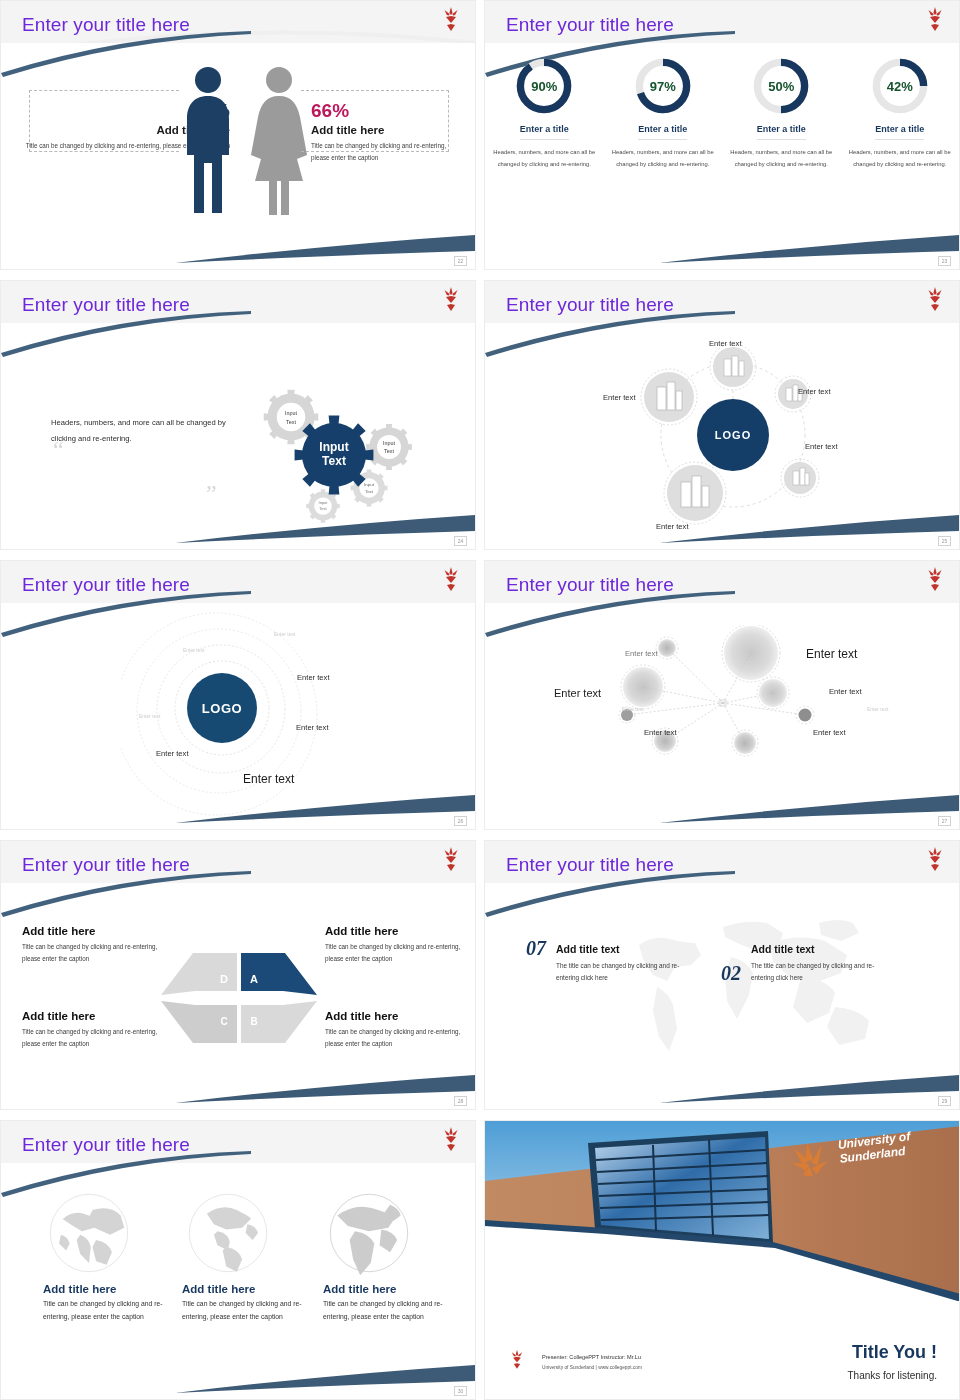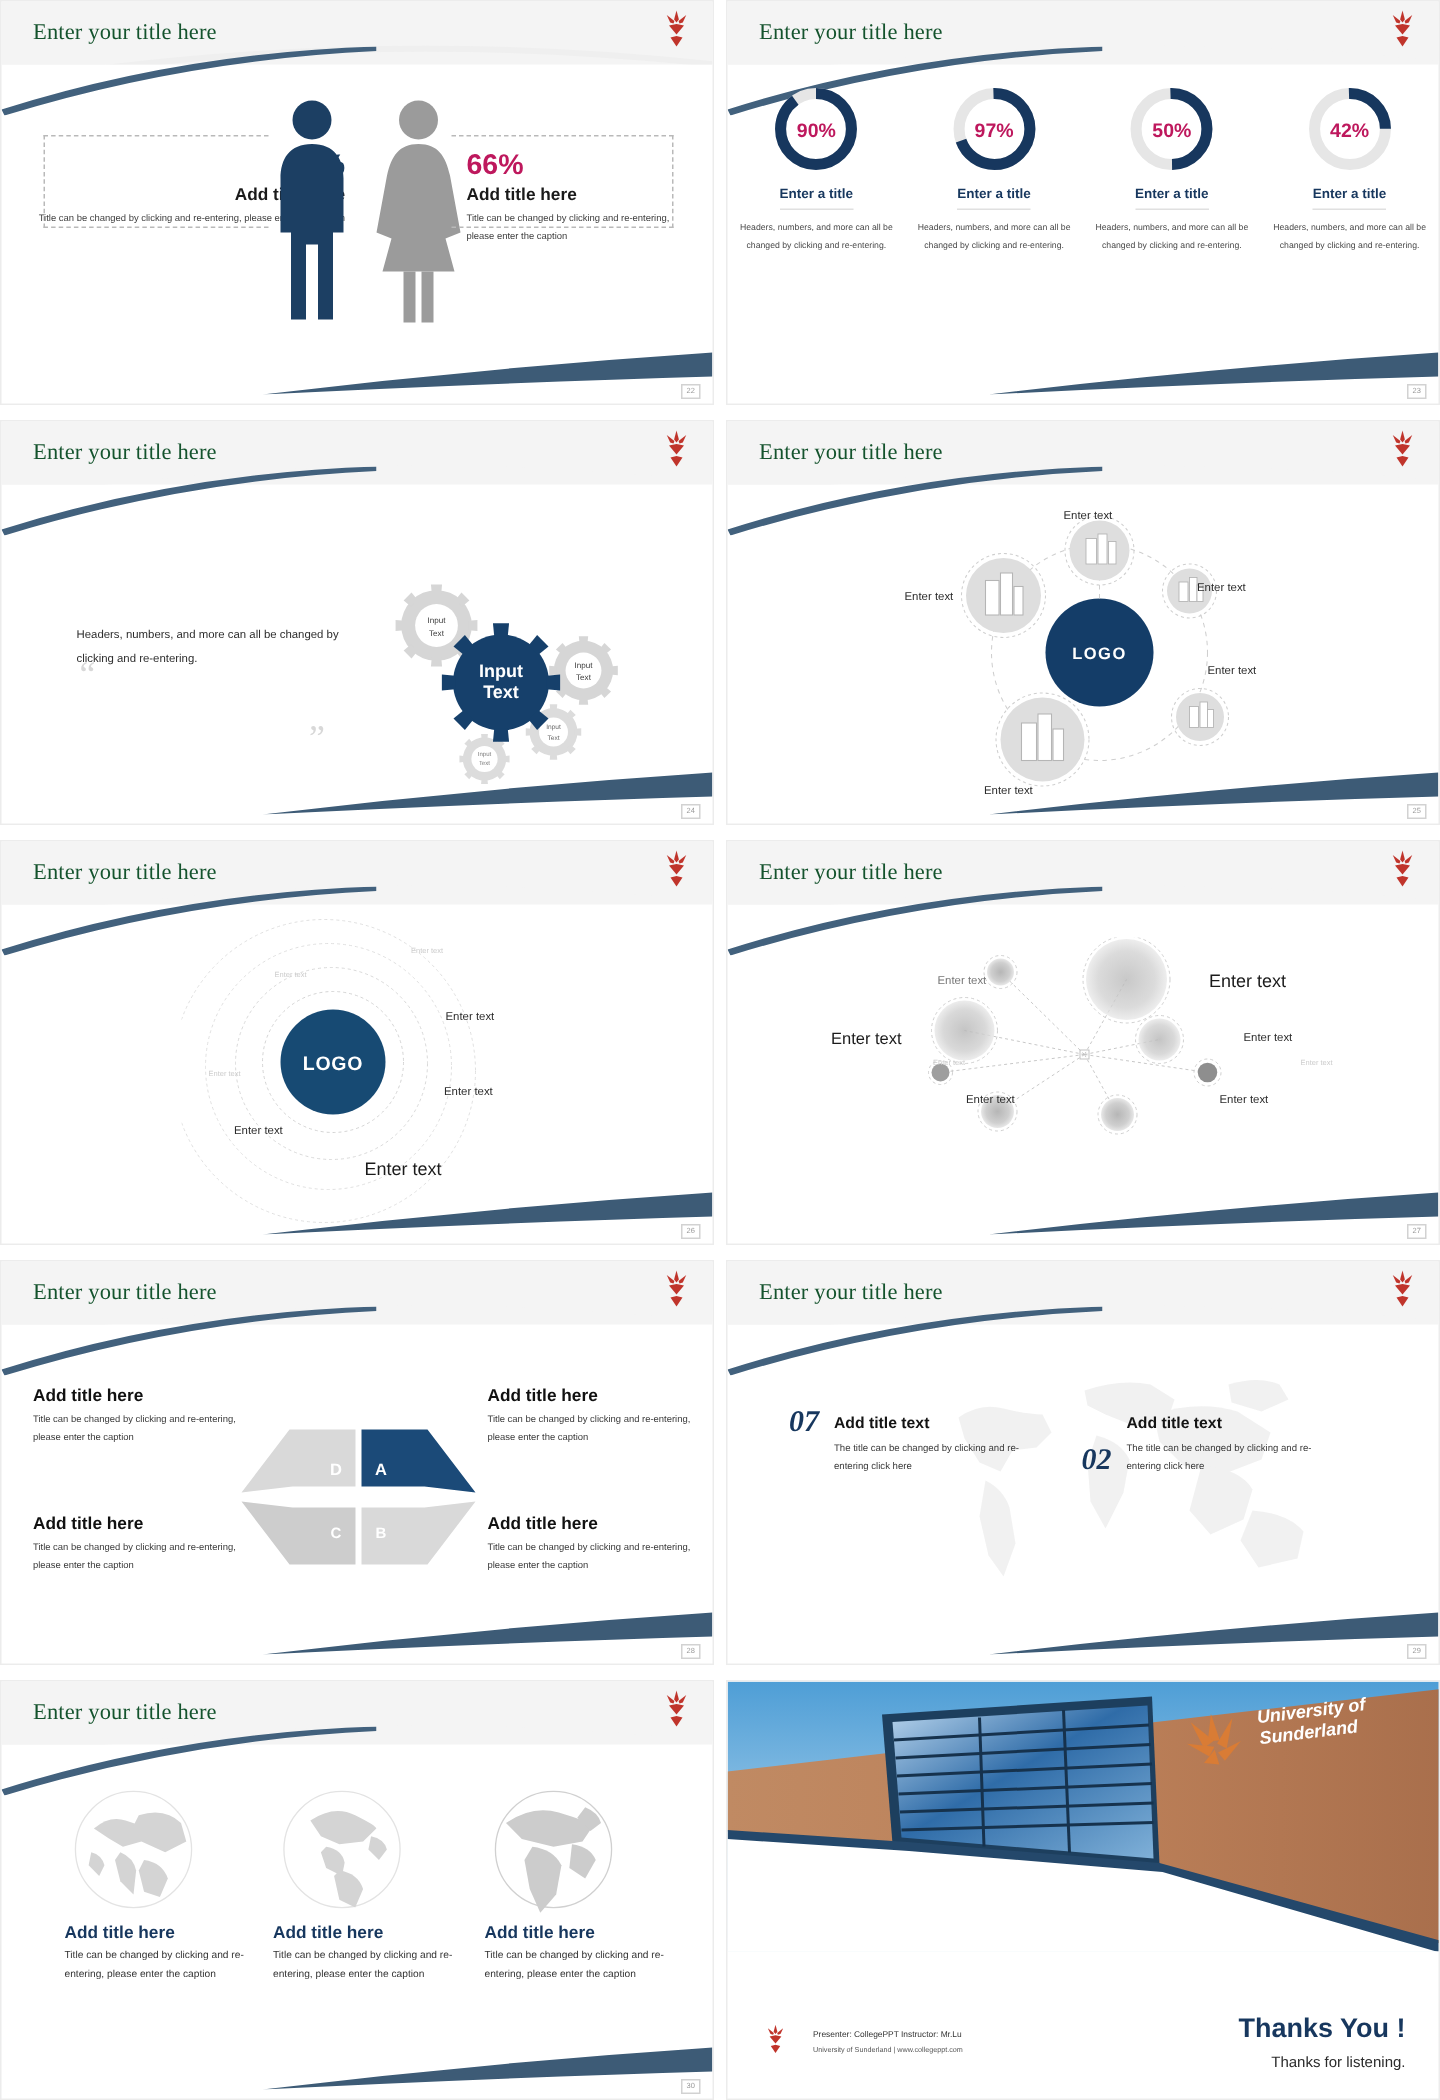--- a/index.html
+++ b/index.html
@@ -28,22 +28,22 @@
   .hdr {
     position: absolute; top: 0; left: 0; right: 0; height: 42px;
     background: #f4f4f4;
     overflow: hidden;
   }
   .hdr-curve {
     position: absolute; top: 0; left: 0; width: 476px; height: 90px;
   }
   .title {
     position: absolute; left: 21px; top: 13px;
-    font-size: 15px; color: #14532d; letter-spacing: .1px;
-    white-space: nowrap; z-index: 5; font-family: Liberation Serif, serif;
+    font-size: 19px; color: #6d28d9; letter-spacing: .1px;
+    white-space: nowrap; z-index: 5;
   }
   .logo-mark { position: absolute; right: 14px; top: 5px; width: 20px; height: 28px; z-index: 6; }
   .swoosh-top { position: absolute; left: 0; top: 30px; width: 250px; height: 46px; }
   .swoosh-bot { position: absolute; right: 0; bottom: 6px; width: 300px; height: 34px; }
   .pageno {
     position: absolute; right: 8px; bottom: 3px;
     width: 13px; height: 10px; border: 1px solid #d2d2d2;
     font-size: 5px; color: #9a9a9a; line-height: 9px; text-align: center;
     background: #fff;
   }
@@ -56,21 +56,21 @@
   .addtitle { font-size: 11.5px; font-weight: bold; color: #1a1a1a; margin-top: 2px;}
   .cap { font-size: 6.3px; color: #3d3d3d; line-height: 1.85; margin-top: 4px; }
   .dashbox { position:absolute; border:1px dashed #b9b9b9; }
   .p-left { position:absolute; left:24px; top:55px; width:205px; text-align:right; }
   .p-right { position:absolute; left:310px; top:55px; width:150px; text-align:left; }
 
   
   .donuts { position:absolute; top:10px; left:0; right:0; display:flex; justify-content:space-around; }
   .donut-col { width:104px; text-align:center; }
   .donut-val { position:absolute; inset:0; display:flex; align-items:center; justify-content:center;
-                font-size:13px; font-weight:bold; color:#be185d; }
+                font-size:13px; font-weight:bold; color:#14532d; }
   .donut-title { font-size:9px; font-weight:bold; color:#17375e; margin-top:7px;
                  padding-bottom:5px; border-bottom:1px solid #e0e0e0; display:inline-block; }
   .donut-desc { font-size:5.8px; color:#4a4a4a; line-height:2.0; margin-top:7px; }
 
   
   .quote { position:absolute; left:50px; top:90px; width:175px; }
   .quote-txt { font-size:7.6px; color:#2c2c2c; line-height:2.05; }
   .qm { position:absolute; font-size:24px; color:#d8d8d8; font-family:"Liberation Serif", serif; }
   .gear-lbl { font-size:5.4px; fill:#3a3a3a; }
 
@@ -802,17 +802,17 @@
     <g fill="#c0342b">
           <path d="M10 1 L11.6 7 L10 9 L8.4 7 Z"></path>
           <path d="M3.5 4 L8.6 8 L8 9.6 L5.8 9 Z"></path>
           <path d="M16.5 4 L11.4 8 L12 9.6 L14.2 9 Z"></path>
           <path d="M10 10 L15 11 L10 17 L5 11 Z"></path>
           <path d="M10 18 L14 19 L10 25 L6 19 Z"></path>
         </g>
   </svg>
   <div class="pres1">Presenter: CollegePPT    Instructor: Mr.Lu</div>
   <div class="pres2">University of Sunderland  |  www.collegeppt.com</div>
-  <div class="thanks-big">Thanks You !</div>
+  <div class="thanks-big">Title You !</div>
   <div class="thanks-sub">Thanks for listening.</div>
 </div>
 
 </div>
 
 </body></html>

